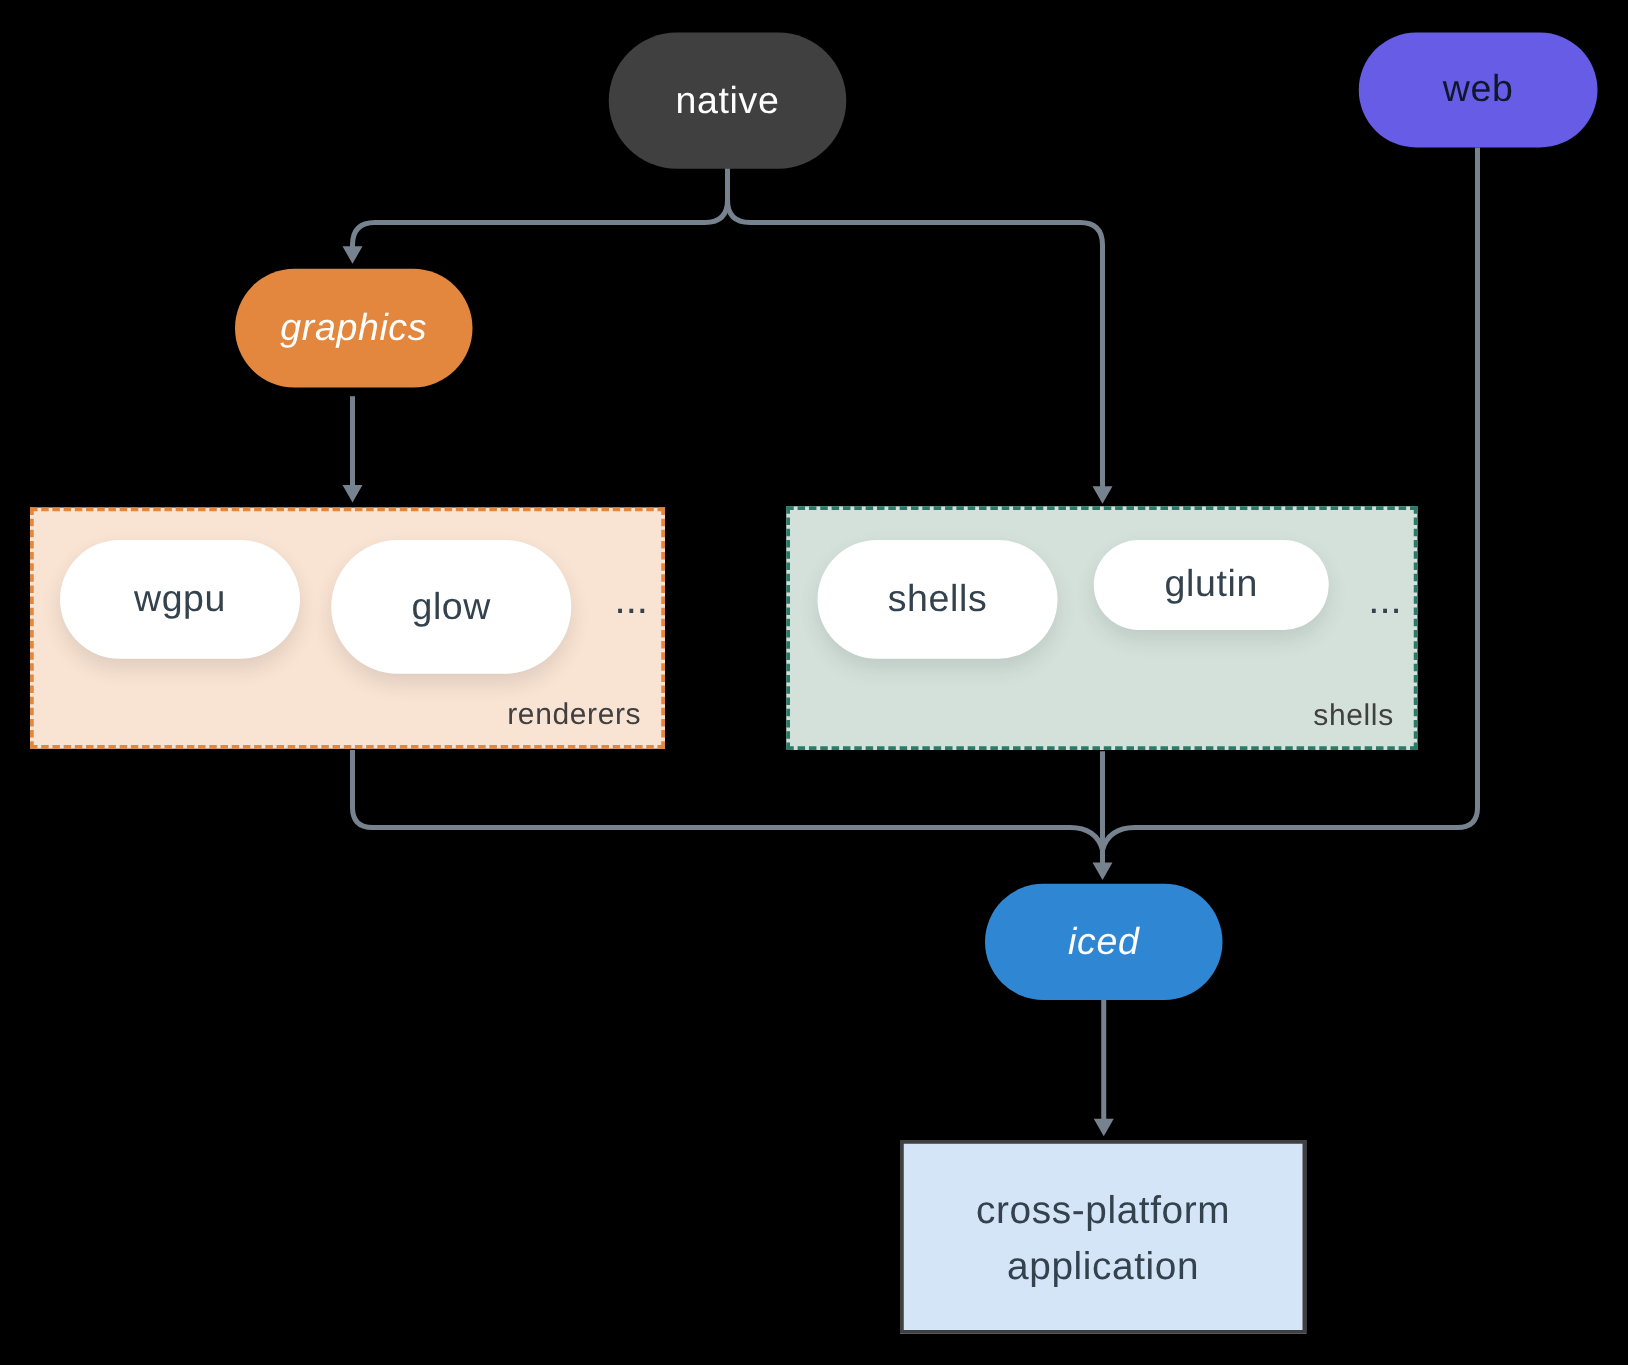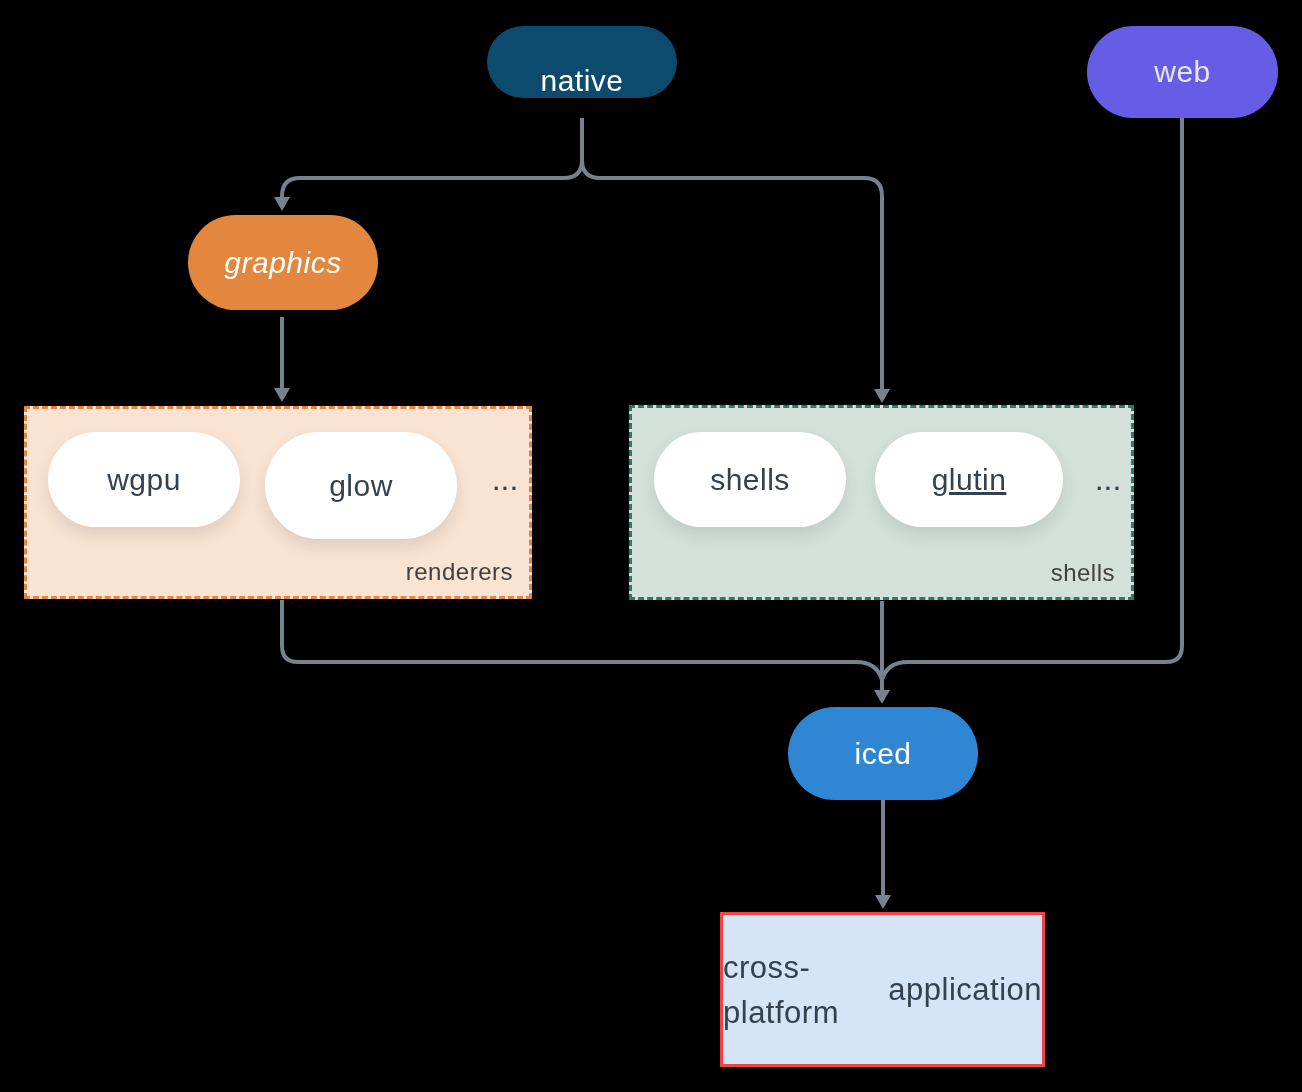--- a/index.html
+++ b/index.html
@@ -18,24 +18,24 @@
     z-index: 1;
   }
   .pill {
     position: absolute;
     border-radius: 999px;
     display: flex; align-items: center; justify-content: center;
     font-size: 30px;
     z-index: 2;
     letter-spacing: 0.5px;
   }
-  .pill-native   { left: 487px; top: 26px;  width: 190px; height: 72px; background: #0c4a6e; color: #ffffff; align-items: flex-end; }
-  .pill-web      { left: 1087px; top: 26px; width: 191px; height: 92px; background: #675ce6; color: #e5e5e5; }
+  .pill-native   { left: 487px; top: 26px;  width: 190px; height: 109px; background: #404040; color: #ffffff; }
+  .pill-web      { left: 1087px; top: 26px; width: 191px; height: 92px; background: #675ce6; color: #0f172a; }
   .pill-graphics { left: 188px; top: 215px; width: 190px; height: 95px; background: #e2873d; color: #ffffff; font-style: italic; }
-  .pill-iced     { left: 788px; top: 707px; width: 190px; height: 93px; background: #2f87d4; color: #ffffff; }
+  .pill-iced     { left: 788px; top: 707px; width: 190px; height: 93px; background: #2f87d4; color: #ffffff; font-style: italic; }
   .pill-white {
     background: #ffffff; color: #34424e;
     box-shadow: 0 8px 16px rgba(40,50,60,0.12);
   }
   .group {
     position: absolute;
     z-index: 2;
     box-sizing: border-box;
   }
   .group-renderers {
@@ -45,41 +45,41 @@
   }
   .group-shells {
     left: 629px; top: 405px; width: 505px; height: 195px;
     background: #d4e1da;
     border: 3px dashed #2b7a6a;
   }
   .group .inner-pill { position: absolute; }
   .gp-wgpu   { left: 21px;  top: 23px; width: 192px; height: 95px; }
   .gp-glow   { left: 238px; top: 23px; width: 192px; height: 107px; }
   .gp-winit  { left: 22px;  top: 24px; width: 192px; height: 95px; }
-  .gp-glutin { left: 243px; top: 24px; width: 188px; height: 95px; text-decoration: underline; }
+  .gp-glutin { left: 243px; top: 24px; width: 188px; height: 72px; }
   .ellipsis {
     position: absolute;
     font-size: 32px; color: #34424e;
     display: flex; align-items: center; justify-content: center;
     height: 95px;
   }
   .el-renderers { left: 448px; top: 23px; width: 60px; }
   .el-shells    { left: 446px; top: 24px; width: 60px; }
   .group-label {
     position: absolute; right: 16px; bottom: 10px;
     font-size: 24px; color: #404040;
     letter-spacing: 0.5px;
   }
   .app-box {
     position: absolute;
     left: 720px; top: 912px; width: 325px; height: 155px;
     box-sizing: border-box;
     background: #d4e5f7;
-    border: 3px solid #ef4444;
-    display: flex; 
+    border: 3px solid #404040;
+    display: flex; flex-direction: column;
     align-items: center; justify-content: center;
     font-size: 31px; color: #34424e;
     line-height: 45px;
     z-index: 2;
     letter-spacing: 0.5px;
   }
 </style>
 </head>
 <body>
 

